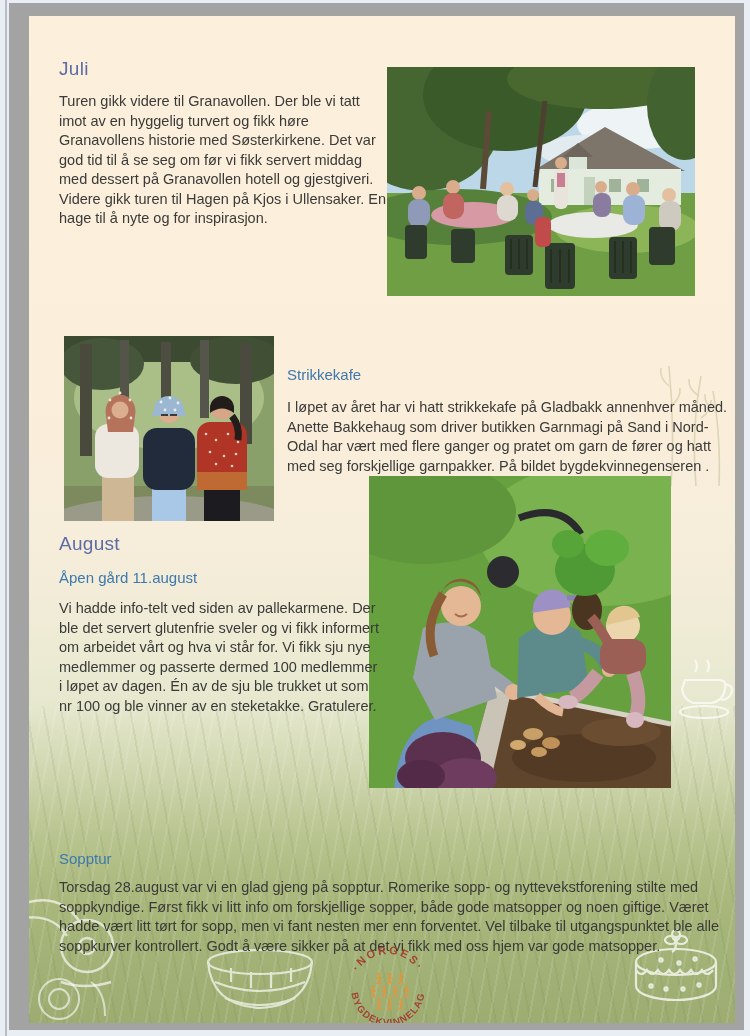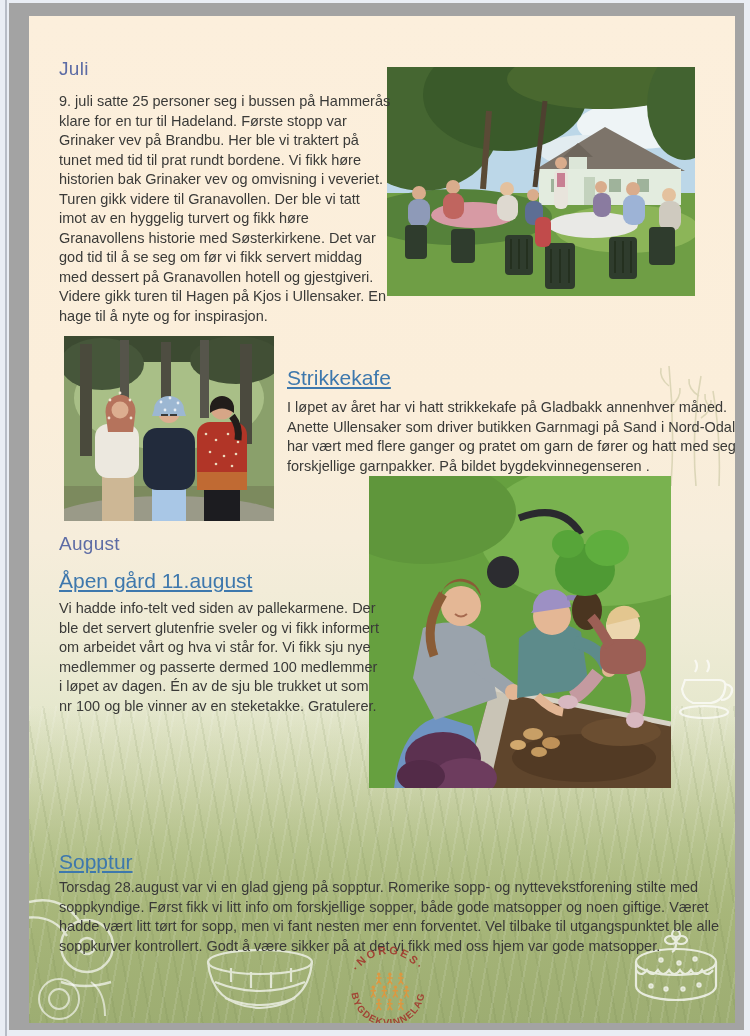--- a/index.html
+++ b/index.html
@@ -23,21 +23,21 @@
   }
   .field:after{
     content:"";position:absolute;inset:0;
     background:
       repeating-linear-gradient(100deg,rgba(255,255,255,.10) 0 2px,rgba(0,0,0,0) 2px 13px),
       repeating-linear-gradient(80deg,rgba(96,116,62,.10) 0 2px,rgba(0,0,0,0) 2px 17px);
   }
   h2,h3,p{margin:0;font-weight:normal;}
   .abs{position:absolute;z-index:2;}
   h2{font-size:19px;color:#5d6ca5;letter-spacing:.3px;}
-  h3{font-size:21px;color:#3e78ad;text-decoration:underline;}
+  h3{font-size:15px;color:#3e78ad;}
   p{font-size:14.5px;line-height:19.5px;color:#3a3a38;}
   .photo{position:absolute;z-index:1;overflow:hidden;}
   .photo svg{display:block;width:100%;height:100%;}
   .doodle{position:absolute;z-index:1;}
   .logo{position:absolute;z-index:2;opacity:.92;}
 </style>
 </head>
 <body>
 
 <div class="edge-line"></div>
@@ -278,26 +278,25 @@
         <ellipse cx="199" cy="226" rx="10" ry="7" fill="#d8b8c0"></ellipse>
         <ellipse cx="266" cy="244" rx="9" ry="8" fill="#d8b8c0"></ellipse>
         <ellipse cx="74" cy="282" rx="38" ry="26" fill="#5c3150"></ellipse>
         <ellipse cx="96" cy="302" rx="32" ry="20" fill="#6d3c5e"></ellipse>
         <ellipse cx="52" cy="300" rx="24" ry="16" fill="#532b48"></ellipse>
       </svg>
     </div>
 
     <h2 class="abs" style="left:30px;top:42px">Juli</h2>
     <div class="abs" style="left:30px;top:76px;width:332px">
-      <p>9. juli satte 25 personer seg i bussen på Hammerås klare for en tur til Hadeland. Første stopp var Grinaker vev på Brandbu. Her ble vi traktert på tunet med tid til prat rundt bordene. Vi fikk høre historien bak Grinaker vev og omvisning i veveriet.</p>
       <p>Turen gikk videre til Granavollen. Der ble vi tatt imot av en hyggelig turvert og fikk høre Granavollens historie med Søsterkirkene. Det var god tid til å se seg om før vi fikk servert middag med dessert på Granavollen hotell og gjestgiveri. Videre gikk turen til Hagen på Kjos i Ullensaker. En hage til å nyte og for inspirasjon.</p>
     </div>
 
     <h3 class="abs" style="left:258px;top:350px">Strikkekafe</h3>
-    <p class="abs" style="left:258px;top:382px;width:452px">I løpet av året har vi hatt strikkekafe på Gladbakk annenhver måned. Anette Ullensaker som driver butikken Garnmagi på Sand i Nord-Odal har vært med flere ganger og pratet om garn de fører og hatt med seg forskjellige garnpakker. På bildet bygdekvinnegenseren .</p>
+    <p class="abs" style="left:258px;top:382px;width:452px">I løpet av året har vi hatt strikkekafe på Gladbakk annenhver måned. Anette Bakkehaug som driver butikken Garnmagi på Sand i Nord-Odal har vært med flere ganger og pratet om garn de fører og hatt med seg forskjellige garnpakker. På bildet bygdekvinnegenseren .</p>
 
     <h2 class="abs" style="left:30px;top:517px">August</h2>
     <h3 class="abs" style="left:30px;top:553px">Åpen gård 11.august</h3>
     <div class="abs" style="left:30px;top:583px;width:320px">
       <p>Vi hadde info-telt ved siden av pallekarmene. Der ble det servert glutenfrie sveler og vi fikk informert om arbeidet vårt og hva vi står for. Vi fikk sju nye medlemmer og passerte dermed 100 medlemmer i løpet av dagen. Én av de sju ble trukket ut som nr 100 og ble vinner av en steketakke. Gratulerer.</p>
     </div>
 
     <h3 class="abs" style="left:30px;top:834px">Sopptur</h3>
     <p class="abs" style="left:30px;top:862px;width:670px">Torsdag 28.august var vi en glad gjeng på sopptur. Romerike sopp- og nyttevekstforening stilte med soppkyndige. Først fikk vi litt info om forskjellige sopper, både gode matsopper og noen giftige. Været hadde vært litt tørt for sopp, men vi fant nesten mer enn forventet. Vel tilbake til utgangspunktet ble alle soppkurver kontrollert. Godt å være sikker på at det vi fikk med oss hjem var gode matsopper.</p>
 

